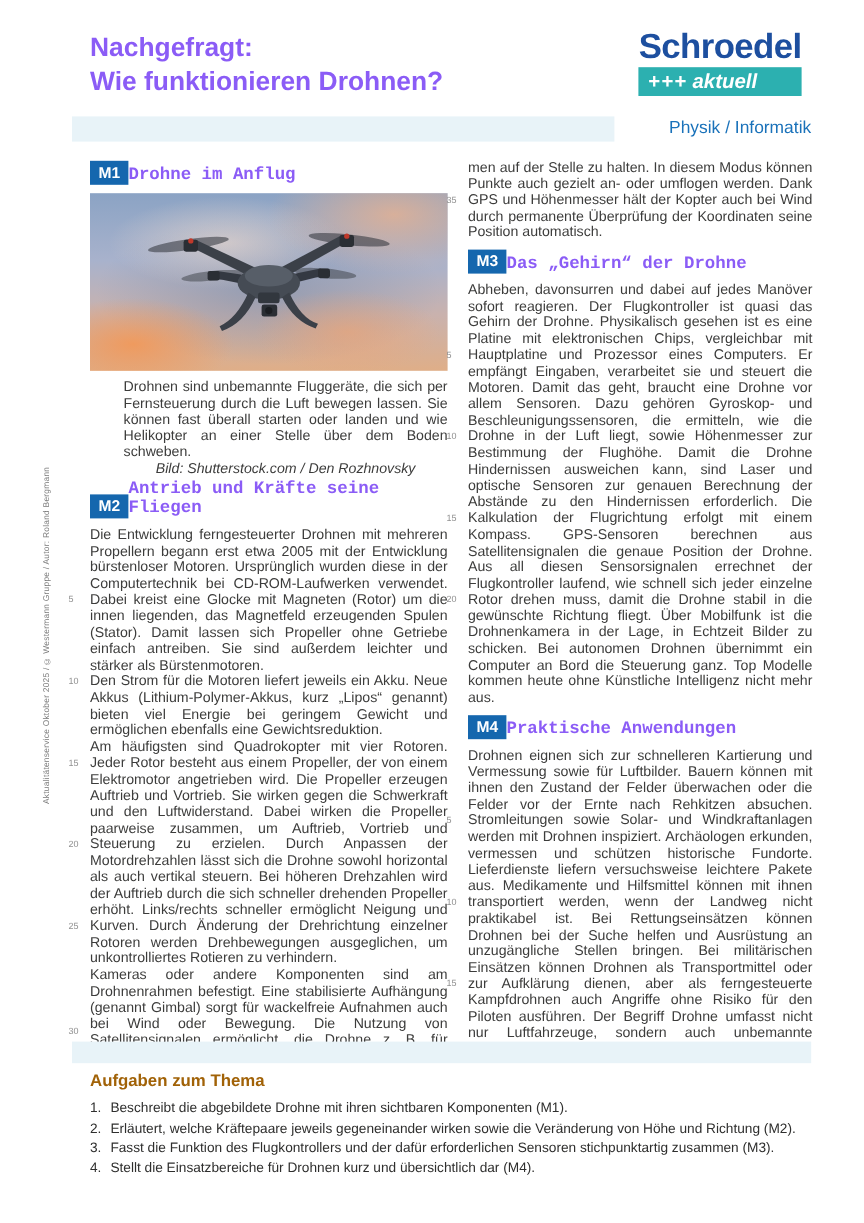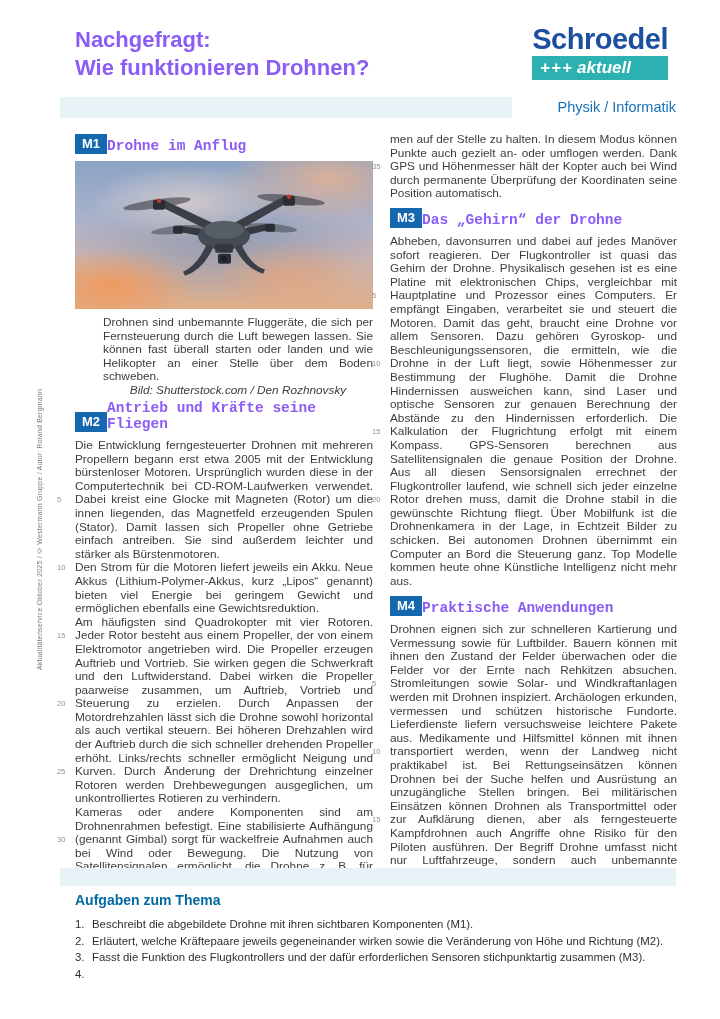--- a/index.html
+++ b/index.html
@@ -49,21 +49,21 @@
       radial-gradient(ellipse 140px 55px at 38% 28%, rgba(252,226,206,.55), transparent 70%),
       radial-gradient(ellipse 200px 85px at 50% 55%, rgba(116,138,170,.55), transparent 72%),
       linear-gradient(180deg,#8ba3c4 0%,#a8b2cc 38%,#c9b2ae 68%,#dfae88 100%);}
   .photo svg{position:absolute;left:50%;top:50%;transform:translate(-50%,-52%);}
 
   .caption{margin-top:2px;margin-left:28px;}
   .credit-line{font-style:italic;text-align:center;}
 
   
   .band-bottom{position:absolute;left:60px;top:868px;width:616px;height:18px;background:#e8f3f8;}
-  .tasks-head{position:absolute;left:75px;top:892px;font-size:14px;font-weight:bold;color:#0369a1;}
+  .tasks-head{position:absolute;left:75px;top:892px;font-size:14px;font-weight:bold;color:#a16207;}
   .tasks{position:absolute;left:75px;top:916px;width:605px;font-size:11.4px;color:#2f2f2e;}
   .task{display:flex;line-height:16.6px;}
   .task .tnum{width:17px;flex:none;}
 </style>
 </head>
 <body>
 
 <div class="page">
 
   <div class="vcredit">Aktualitätenservice Oktober 2025 / © Westermann Gruppe / Autor: Roland Bergmann</div>
@@ -127,21 +127,21 @@
     <div class="sect-head">
       <span class="badge">M2</span>
       <span class="sect-title">Antrieb und Kräfte seine Fliegen</span>
     </div>
     <div class="block body-txt">
       <span class="lnum" style="top:54px">5</span>
       <span class="lnum" style="top:122px">10</span>
       <span class="lnum" style="top:190px">15</span>
       <span class="lnum" style="top:258px">20</span>
       <span class="lnum" style="top:326px">25</span>
-      <span class="lnum" style="top:394px">30</span>
+      <span class="lnum" style="top:414px">30</span>
       <p>Die Entwicklung ferngesteuerter Drohnen mit mehreren Propellern begann erst etwa 2005 mit der Entwicklung bürstenloser Motoren. Ursprünglich wurden diese in der Computertechnik bei CD-ROM-Laufwerken verwendet. Dabei kreist eine Glocke mit Magneten (Rotor) um die innen liegenden, das Magnetfeld erzeugenden Spulen (Stator). Damit lassen sich Propeller ohne Getriebe einfach antreiben. Sie sind außerdem leichter und stärker als Bürstenmotoren.</p>
       <p>Den Strom für die Motoren liefert jeweils ein Akku. Neue Akkus (Lithium-Polymer-Akkus, kurz „Lipos“ genannt) bieten viel Energie bei geringem Gewicht und ermöglichen ebenfalls eine Gewichtsreduktion.</p>
       <p>Am häufigsten sind Quadrokopter mit vier Rotoren. Jeder Rotor besteht aus einem Propeller, der von einem Elektromotor angetrieben wird. Die Propeller erzeugen Auftrieb und Vortrieb. Sie wirken gegen die Schwerkraft und den Luftwiderstand. Dabei wirken die Propeller paarweise zusammen, um Auftrieb, Vortrieb und Steuerung zu erzielen. Durch Anpassen der Motordrehzahlen lässt sich die Drohne sowohl horizontal als auch vertikal steuern. Bei höheren Drehzahlen wird der Auftrieb durch die sich schneller drehenden Propeller erhöht. Links/rechts schneller ermöglicht Neigung und Kurven. Durch Änderung der Drehrichtung einzelner Rotoren werden Drehbewegungen ausgeglichen, um unkontrolliertes Rotieren zu verhindern.</p>
       <p>Kameras oder andere Komponenten sind am Drohnenrahmen befestigt. Eine stabilisierte Aufhängung (genannt Gimbal) sorgt für wackelfreie Aufnahmen auch bei Wind oder Bewegung. Die Nutzung von Satellitensignalen ermöglicht, die Drohne z. B. für Videoaufnah-</p>
     </div>
   </div>
 
   <div class="col-right" style="top:133px;">
     <div class="block body-txt">
       <span class="lnum" style="top:27px">35</span>
@@ -186,16 +186,17 @@
     <div class="task">
       <span class="tnum">2.</span>
       <span>Erläutert, welche Kräftepaare jeweils gegeneinander wirken sowie die Veränderung von Höhe und Richtung (M2).</span>
     </div>
     <div class="task">
       <span class="tnum">3.</span>
       <span>Fasst die Funktion des Flugkontrollers und der dafür erforderlichen Sensoren stichpunktartig zusammen (M3).</span>
     </div>
     <div class="task">
       <span class="tnum">4.</span>
+      <span>Stellt die Einsatzbereiche für Drohnen kurz und übersichtlich dar (M4).</span>
     </div>
   </div>
 
 </div>
 
 </body></html>

